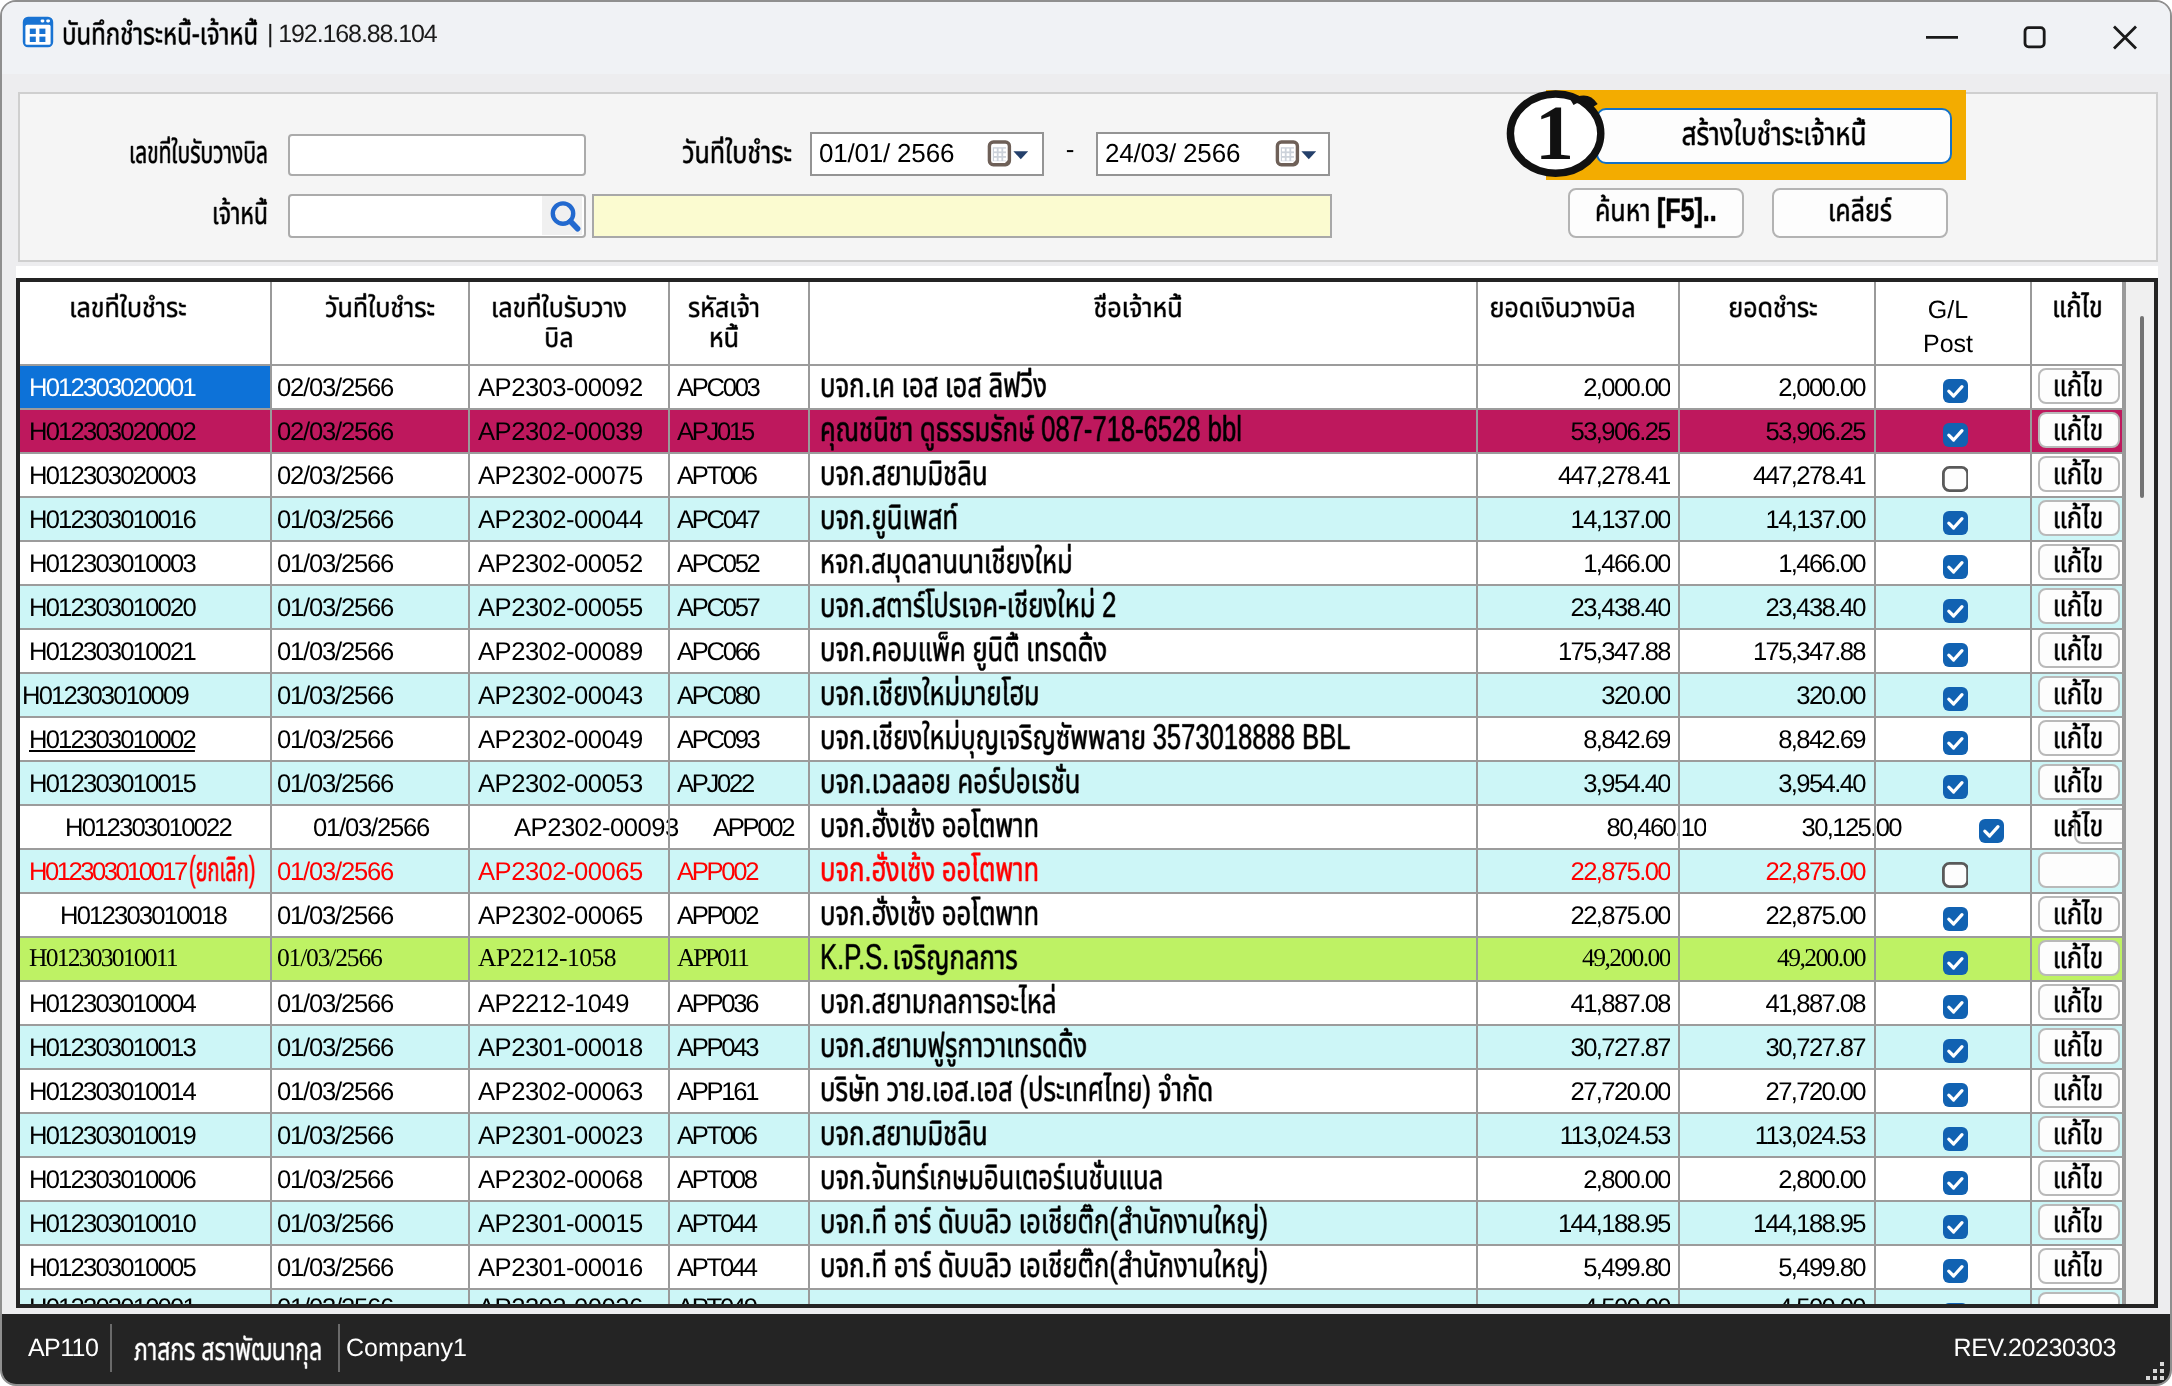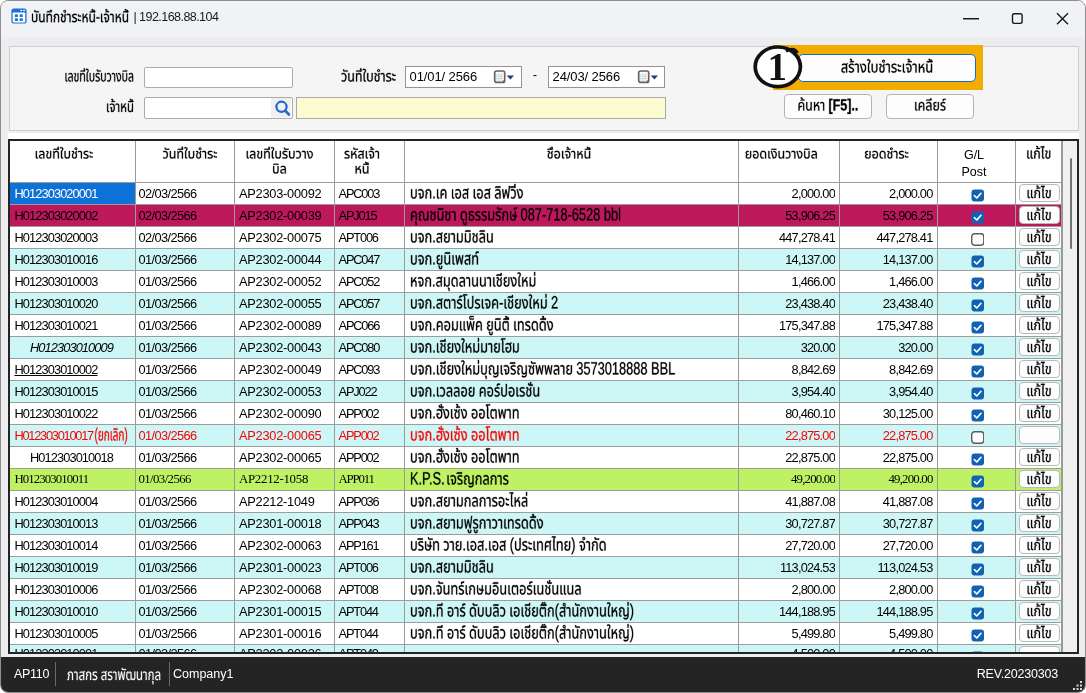--- a/index.html
+++ b/index.html
@@ -185,21 +185,21 @@
         <div class="c" style="left:325px;width:70px;letter-spacing:-1.15px;padding-left:3.5px;color:#000">APC066</div>
         <div class="c r" style="left:729px;width:96px;letter-spacing:-.8px;color:#000">175,347.88</div>
         <div class="c r" style="left:830px;width:92.5px;letter-spacing:-.8px;color:#000">175,347.88</div>
         <svg class="cb" style="left:960.5px;top:6.3px" width="13.5" height="13" viewBox="0 0 13.5 13">
           <rect x=".5" y=".5" width="12.5" height="12" rx="3" fill="#1162b2"></rect>
           <path d="M3.4 6.6 L5.8 9 L10 4.3" stroke="#fff" stroke-width="1.6" fill="none" stroke-linecap="round" stroke-linejoin="round"></path>
         </svg>
         <div class="eb"></div>
       </div>
       <div class="row" style="top:195.1px;background:#cdf6f7;">
-        <div class="c" style="left:0;width:114px;letter-spacing:-.9px;padding-left:20px;font-style:italic;">H012303010009</div>
+        <div class="c" style="left:0;width:114px;letter-spacing:-.9px;padding-left:1px;">H012303010009</div>
         <div class="c" style="left:126px;width:99px;letter-spacing:-.6px;padding-left:2.5px;color:#000">01/03/2566</div>
         <div class="c" style="left:225px;width:100px;letter-spacing:-.25px;padding-left:4px;color:#000">AP2302-00043</div>
         <div class="c" style="left:325px;width:70px;letter-spacing:-1.15px;padding-left:3.5px;color:#000">APC080</div>
         <div class="c r" style="left:729px;width:96px;letter-spacing:-.8px;color:#000">320.00</div>
         <div class="c r" style="left:830px;width:92.5px;letter-spacing:-.8px;color:#000">320.00</div>
         <svg class="cb" style="left:960.5px;top:6.3px" width="13.5" height="13" viewBox="0 0 13.5 13">
           <rect x=".5" y=".5" width="12.5" height="12" rx="3" fill="#1162b2"></rect>
           <path d="M3.4 6.6 L5.8 9 L10 4.3" stroke="#fff" stroke-width="1.6" fill="none" stroke-linecap="round" stroke-linejoin="round"></path>
         </svg>
         <div class="eb"></div>
@@ -223,24 +223,24 @@
         <div class="c" style="left:225px;width:100px;letter-spacing:-.25px;padding-left:4px;color:#000">AP2302-00053</div>
         <div class="c" style="left:325px;width:70px;letter-spacing:-1.15px;padding-left:3.5px;color:#000">APJ022</div>
         <div class="c r" style="left:729px;width:96px;letter-spacing:-.8px;color:#000">3,954.40</div>
         <div class="c r" style="left:830px;width:92.5px;letter-spacing:-.8px;color:#000">3,954.40</div>
         <svg class="cb" style="left:960.5px;top:6.3px" width="13.5" height="13" viewBox="0 0 13.5 13">
           <rect x=".5" y=".5" width="12.5" height="12" rx="3" fill="#1162b2"></rect>
           <path d="M3.4 6.6 L5.8 9 L10 4.3" stroke="#fff" stroke-width="1.6" fill="none" stroke-linecap="round" stroke-linejoin="round"></path>
         </svg>
         <div class="eb"></div>
       </div>
-      <div class="row" style="top:261.1px;background:#fff;">
+      <div class="row" style="top:261.1px;background:#fff;margin-left:18px;">
         <div class="c" style="left:0;width:126px;letter-spacing:-.9px;padding-left:4.5px;">H012303010022</div>
         <div class="c" style="left:126px;width:99px;letter-spacing:-.6px;padding-left:2.5px;color:#000">01/03/2566</div>
-        <div class="c" style="left:225px;width:100px;letter-spacing:-.25px;padding-left:4px;color:#000">AP2302-00090</div>
+        <div class="c" style="left:225px;width:100px;letter-spacing:-.25px;padding-left:4px;color:#000">AP2302-00093</div>
         <div class="c" style="left:325px;width:70px;letter-spacing:-1.15px;padding-left:3.5px;color:#000">APP002</div>
         <div class="c r" style="left:729px;width:96px;letter-spacing:-.8px;color:#000">80,460.10</div>
         <div class="c r" style="left:830px;width:92.5px;letter-spacing:-.8px;color:#000">30,125.00</div>
         <svg class="cb" style="left:960.5px;top:6.3px" width="13.5" height="13" viewBox="0 0 13.5 13">
           <rect x=".5" y=".5" width="12.5" height="12" rx="3" fill="#1162b2"></rect>
           <path d="M3.4 6.6 L5.8 9 L10 4.3" stroke="#fff" stroke-width="1.6" fill="none" stroke-linecap="round" stroke-linejoin="round"></path>
         </svg>
         <div class="eb"></div>
       </div>
       <div class="row" style="top:283.1px;background:#cdf6f7;">

